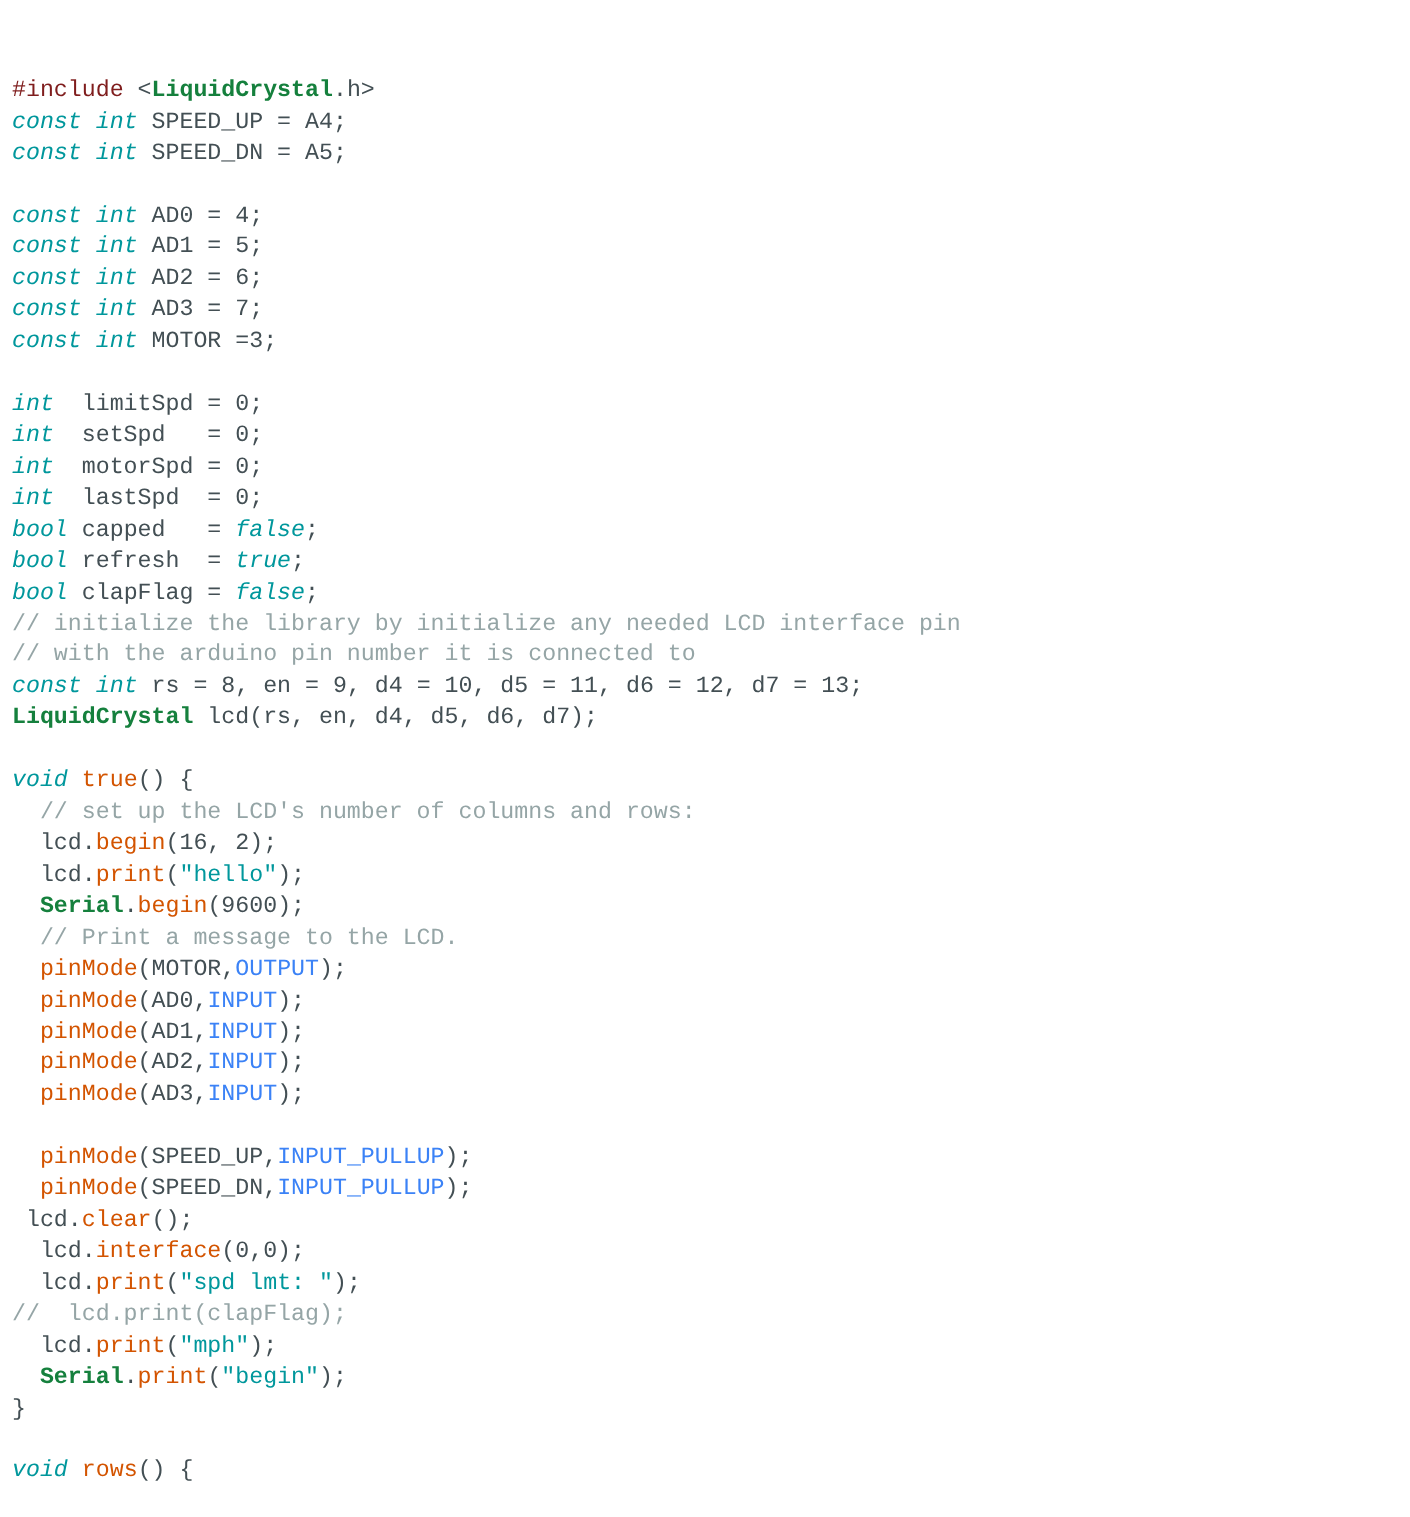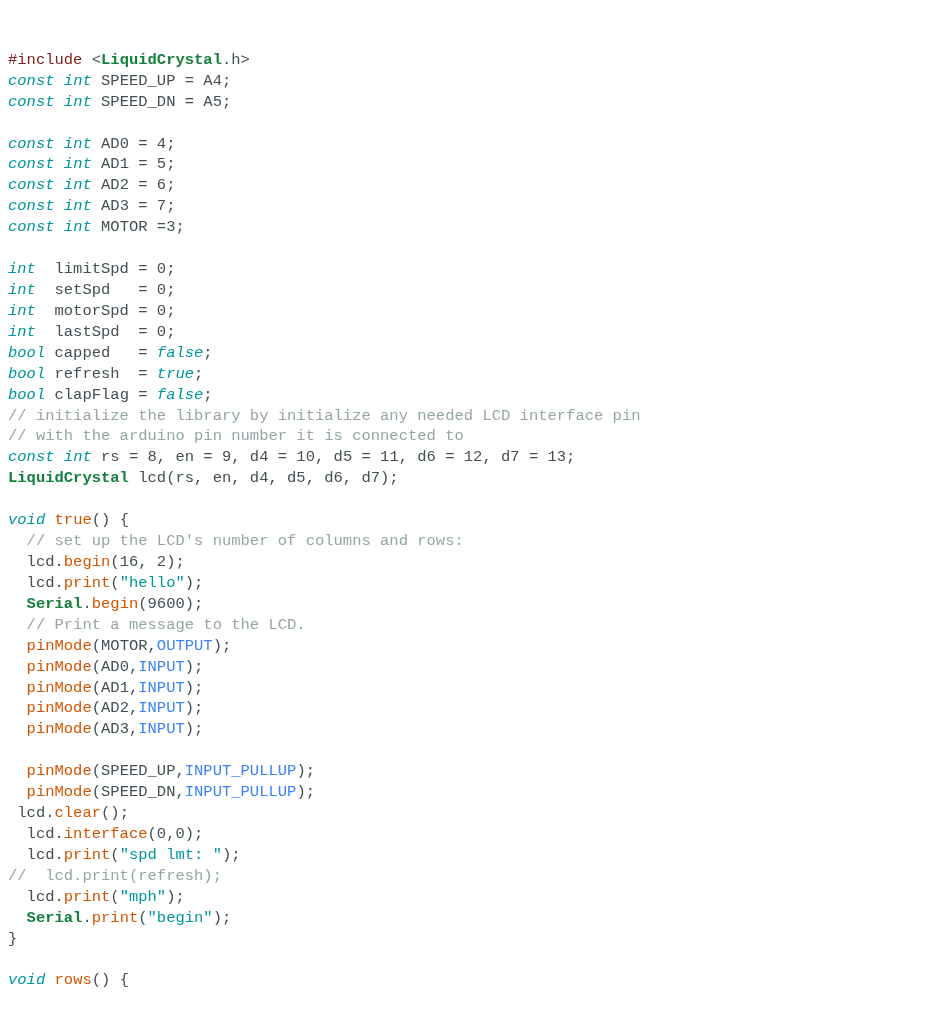--- a/index.html
+++ b/index.html
@@ -56,19 +56,19 @@
 <span class="txt">  </span><span class="fn">pinMode</span><span class="txt">(AD0,</span><span class="cnst">INPUT</span><span class="txt">);</span>
 <span class="txt">  </span><span class="fn">pinMode</span><span class="txt">(AD1,</span><span class="cnst">INPUT</span><span class="txt">);</span>
 <span class="txt">  </span><span class="fn">pinMode</span><span class="txt">(AD2,</span><span class="cnst">INPUT</span><span class="txt">);</span>
 <span class="txt">  </span><span class="fn">pinMode</span><span class="txt">(AD3,</span><span class="cnst">INPUT</span><span class="txt">);</span>
 
 <span class="txt">  </span><span class="fn">pinMode</span><span class="txt">(SPEED_UP,</span><span class="cnst">INPUT_PULLUP</span><span class="txt">);</span>
 <span class="txt">  </span><span class="fn">pinMode</span><span class="txt">(SPEED_DN,</span><span class="cnst">INPUT_PULLUP</span><span class="txt">);</span>
 <span class="txt"> lcd.</span><span class="fn">clear</span><span class="txt">();</span>
 <span class="txt">  lcd.</span><span class="fn">interface</span><span class="txt">(0,0);</span>
 <span class="txt">  lcd.</span><span class="fn">print</span><span class="txt">(</span><span class="str">"spd lmt: "</span><span class="txt">);</span>
-<span class="cm">//  lcd.print(refresh);</span>
+<span class="cm">//  lcd.print(clapFlag);</span>
 <span class="txt">  lcd.</span><span class="fn">print</span><span class="txt">(</span><span class="str">"mph"</span><span class="txt">);</span>
 <span class="txt">  </span><span class="ty">Serial</span><span class="txt">.</span><span class="fn">print</span><span class="txt">(</span><span class="str">"begin"</span><span class="txt">);</span>
 <span class="txt">}</span>
 
 <span class="kw">void</span> <span class="fn">rows</span><span class="txt">() {</span></div>
 
 
 </body></html>

